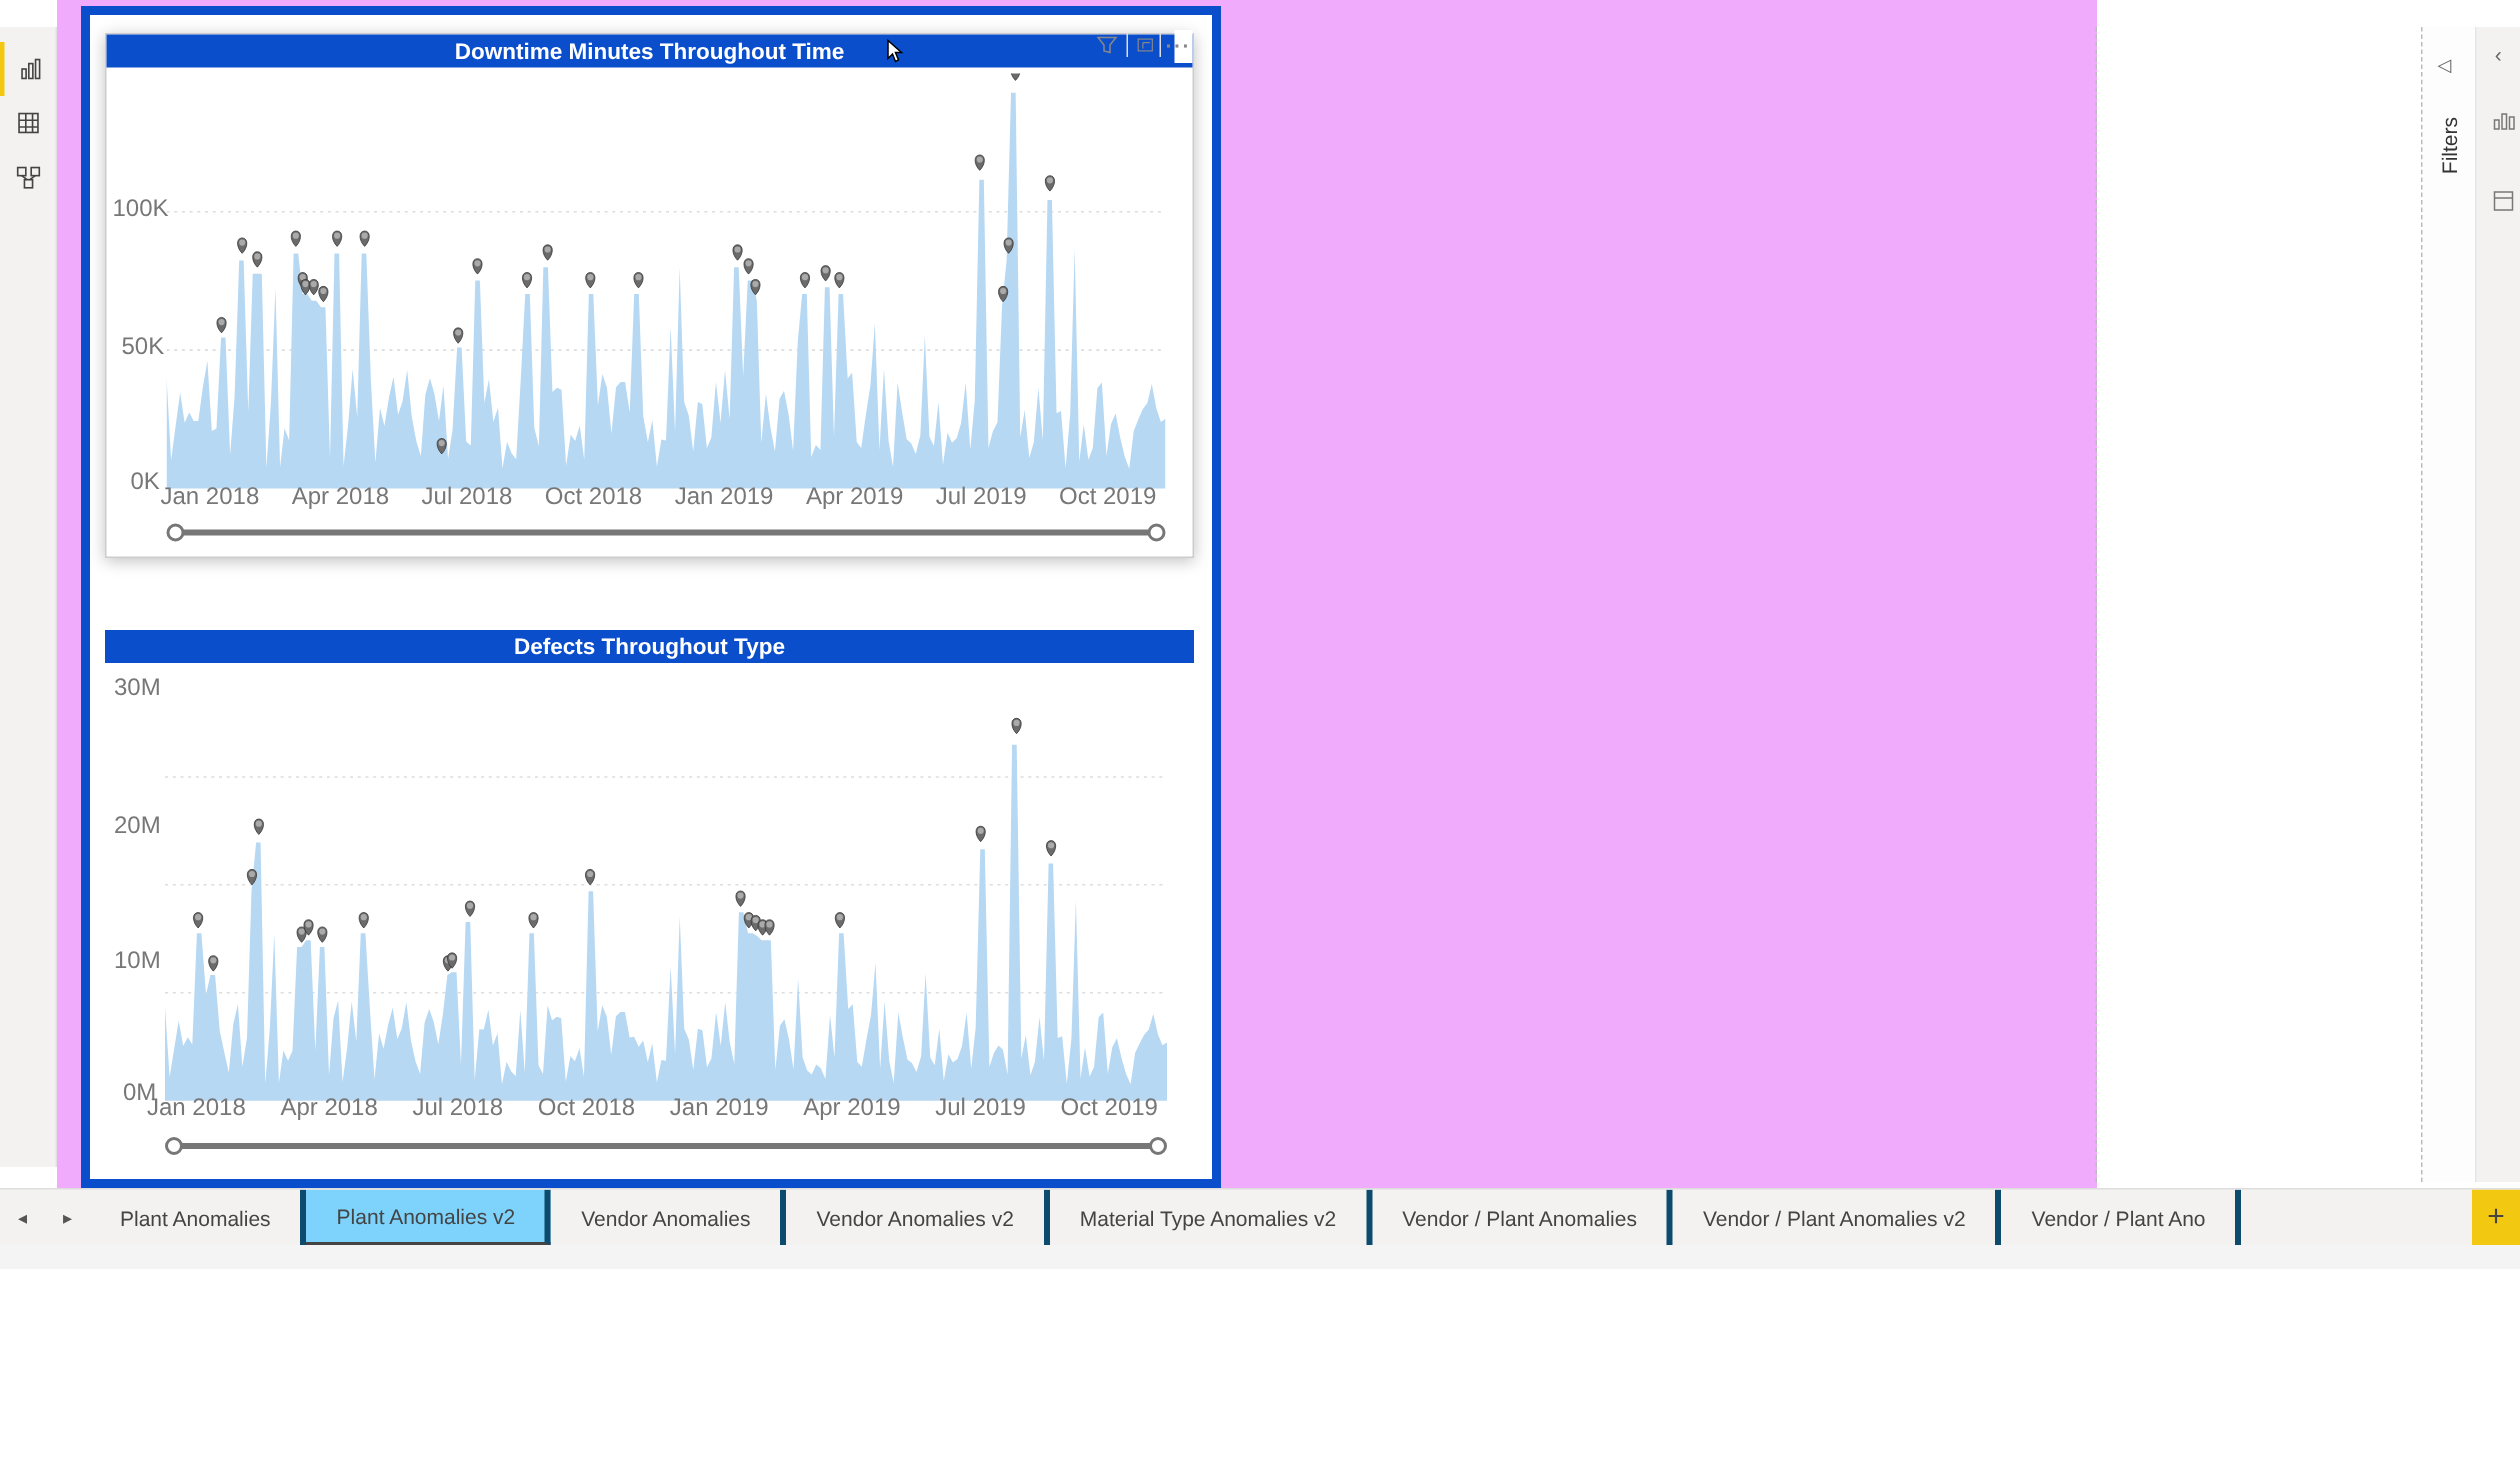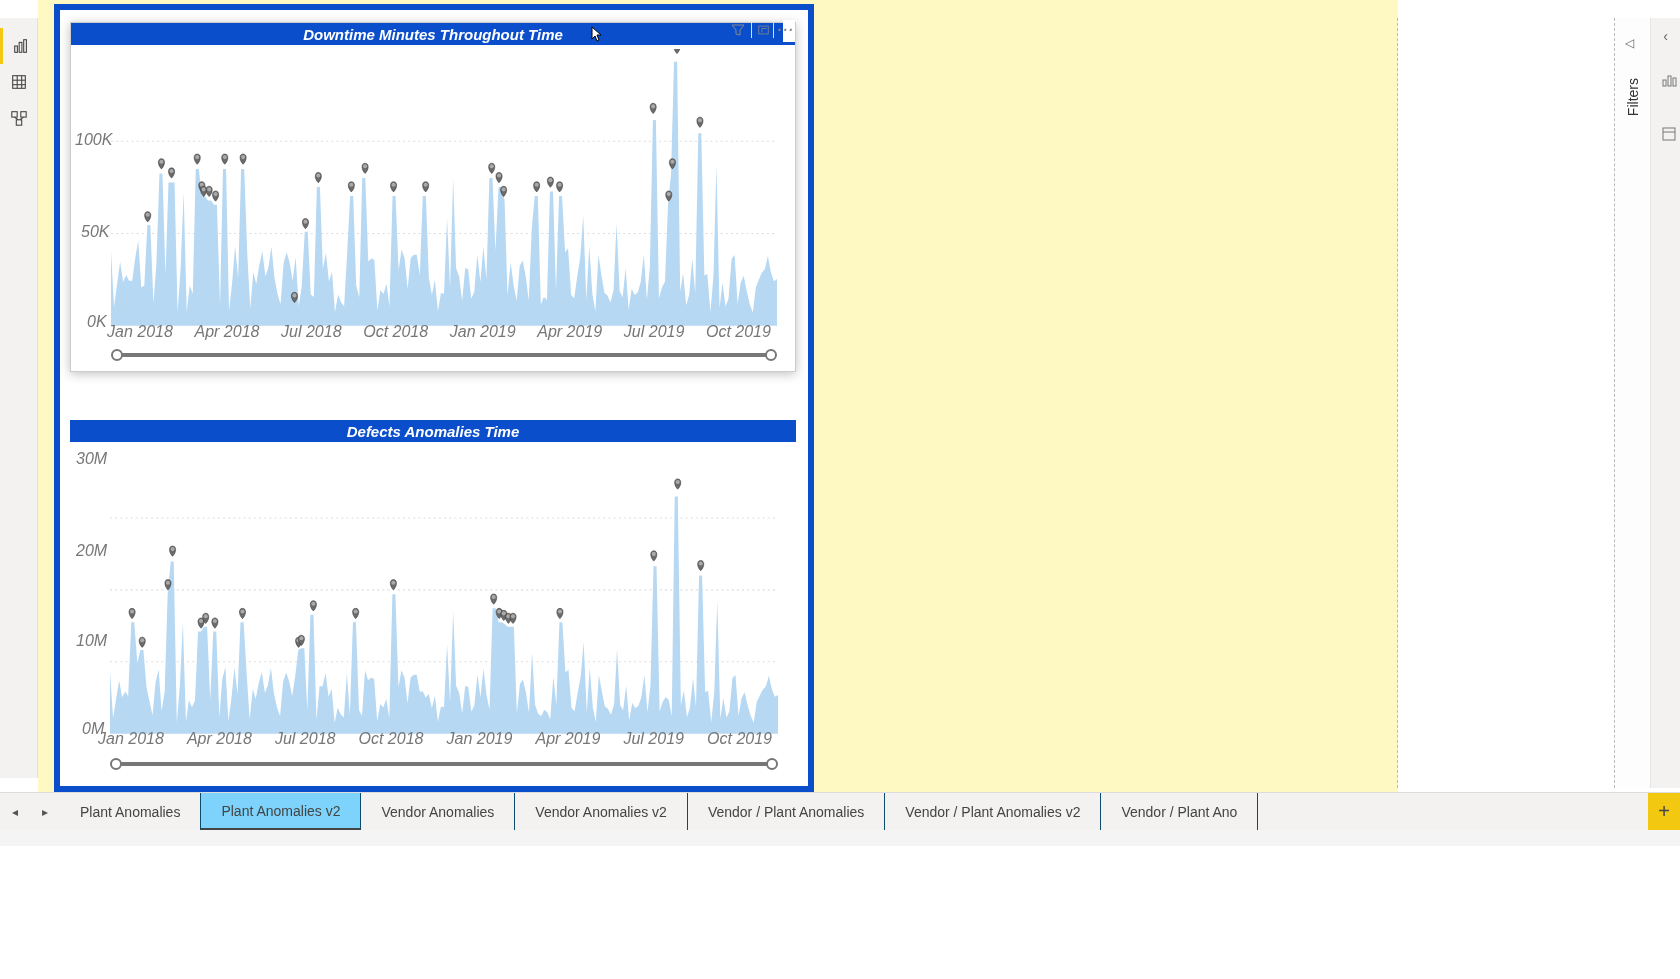--- a/index.html
+++ b/index.html
@@ -14,21 +14,21 @@
   .rail-btn svg { width:18px; height:18px; stroke:#444; fill:none; stroke-width:1.2; }
 
   .filters-pane { position:absolute; right:30px; top:18px; width:36px; height:770px; border-left:1px dashed #bbb; background:#fdfdfd; }
   .filters-toggle { position:absolute; top:18px; left:10px; color:#666; font-size:12px; }
   .filters-label-v { position:absolute; top:60px; left:10px; writing-mode:vertical-rl; font-size:14px; color:#333; transform:rotate(180deg); }
   .right-edge { position:absolute; right:0; top:18px; width:30px; height:770px; background:#f3f2f1; border-left:1px solid #e5e5e5; }
   .right-edge .chevron { margin-top:10px; text-align:center; color:#666; font-size:14px; }
   .right-edge .stub { height:36px; margin-top:18px; border-left:3px solid transparent; }
   .right-edge .stub svg { width:16px; height:16px; margin:10px 7px; stroke:#777; fill:none; }
 
-  .canvas { position:absolute; left:38px; top:0; width:1360px; height:792px; background:#fef9c3;font-style:italic; }
+  .canvas { position:absolute; left:38px; top:0; width:1360px; height:792px; background:#f0abfc; }
   .canvas-border-right { position:absolute; right:0; top:18px; height:770px; border-right:1px dashed #bbb; }
 
   .selection-frame { position:absolute; left:16px; top:4px; width:760px; height:788px; border:6px solid #0b4ecb; background:#fff; }
 
   .chart-card { position:absolute; background:#fff; }
   .chart-card.selected { box-shadow:0 2px 10px rgba(0,0,0,0.25); border:1px solid #ccc; }
   .card-header { height:22px; background:#0b4ecb; color:#fff; font-size:15px; font-weight:600; display:flex; align-items:center; justify-content:center; position:relative; }
   .card-actions { position:absolute; right:4px; top:2px; display:flex; gap:4px; align-items:center; }
   .card-actions div { width:18px; height:16px; display:flex; align-items:center; justify-content:center; color:#bbb; font-size:12px; border-left:1px solid #ddd; padding-left:6px; cursor:pointer; }
   .card-actions div:first-child { border-left:none; padding-left:0; }
@@ -41,21 +41,21 @@
   .x-labels { position:absolute; left:0; right:0; display:flex; justify-content:space-between; font-size:16px; color:#777; padding:0 6px; }
 
   .range-slider { position:absolute; left:40px; right:18px; height:12px; }
   .range-track { position:absolute; left:10px; right:10px; top:4px; height:4px; background:#777; border-radius:2px; }
   .range-handle { position:absolute; top:0; width:12px; height:12px; border:2px solid #777; background:#fff; border-radius:50%; cursor:pointer; }
 
   .pin { fill:#6b6b6b; stroke:#333; stroke-width:0.5; }
 
   .page-tabs { position:absolute; left:0; right:0; top:792px; height:38px; background:#f3f2f1; border-top:1px solid #ddd; display:flex; align-items:stretch; overflow:hidden; }
   .nav-btn { width:30px; display:flex; align-items:center; justify-content:center; color:#555; font-size:12px; cursor:pointer; }
-  .tab { padding:0 20px; font-size:14px; color:#444; display:flex; align-items:center; border-right:1px solid #0c4a6e; cursor:pointer; white-space:nowrap; }
+  .tab { padding:0 20px; font-size:14px; color:#444; display:flex; align-items:center; border-right:4px solid #0c4a6e; cursor:pointer; white-space:nowrap; }
   .tab.active { background:#7dd3fc; border-bottom:2px solid #444; font-weight:500; }
   .new-page { width:32px; background:#f2c811; font-size:20px; color:#444; display:flex; align-items:center; justify-content:center; cursor:pointer; }
 
   .status-bar { position:absolute; left:0; right:0; top:830px; height:16px; font-size:11px; color:#666; padding-left:6px; background:#f4f4f4; }
 
   .cursor-fake { position:absolute; width:12px; height:16px; pointer-events:none; }
   .cursor-fake svg { width:12px; height:16px; }
 
   .line-chart { position:absolute; left:40px; right:18px; top:4px; }
   .chart-svg { width:100%; display:block; }
@@ -218,21 +218,21 @@
       </div>
       <div class="range-slider" style="top:326px;">
         <div class="range-track"></div>
         <div class="range-handle" style="left:0;"></div>
         <div class="range-handle" style="right:0;"></div>
       </div>
     </div>
 
     <div class="chart-card" style="left:10px; top:410px; width:726px; height:360px;">
       <div class="card-header">
-        <span>Defects Anomalies Time</span>
+        <span>Defects Throughout Type</span>
       </div>
       <div class="card-body" style="height:310px;">
         <div class="axis-label" style="left:6px; top:8px;text-align:center;">30M</div>
         <div class="axis-label" style="left:6px; top:100px;">20M</div>
         <div class="axis-label" style="left:6px; top:190px;">10M</div>
         <div class="axis-label" style="left:12px; top:278px;">0M</div>
         <div class="line-chart" style="height:280px;">
           <svg class="chart-svg" id="chart2-svg" viewBox="0 0 650 280" preserveAspectRatio="none">
                 <line class="grid-line" x1="0" y1="210" x2="650" y2="210"></line>
                 <line class="grid-line" x1="0" y1="140" x2="650" y2="140"></line>
@@ -312,20 +312,21 @@
 </div>
 
 <div class="page-tabs">
   <div class="nav-btn">◂</div>
   <div class="nav-btn">▸</div>
   <div id="tabs-container" style="display:flex; flex:1; overflow:hidden;">
         <div class="tab">Plant Anomalies</div>
         <div class="tab active">Plant Anomalies v2</div>
         <div class="tab">Vendor Anomalies</div>
         <div class="tab">Vendor Anomalies v2</div>
+        <div class="tab">Material Type Anomalies v2</div>
         <div class="tab">Vendor / Plant Anomalies</div>
         <div class="tab">Vendor / Plant Anomalies v2</div>
         <div class="tab">Vendor / Plant Ano</div>
       </div>
   <div class="new-page">+</div>
 </div>
 
 <div class="status-bar"></div>
 
 </div>

